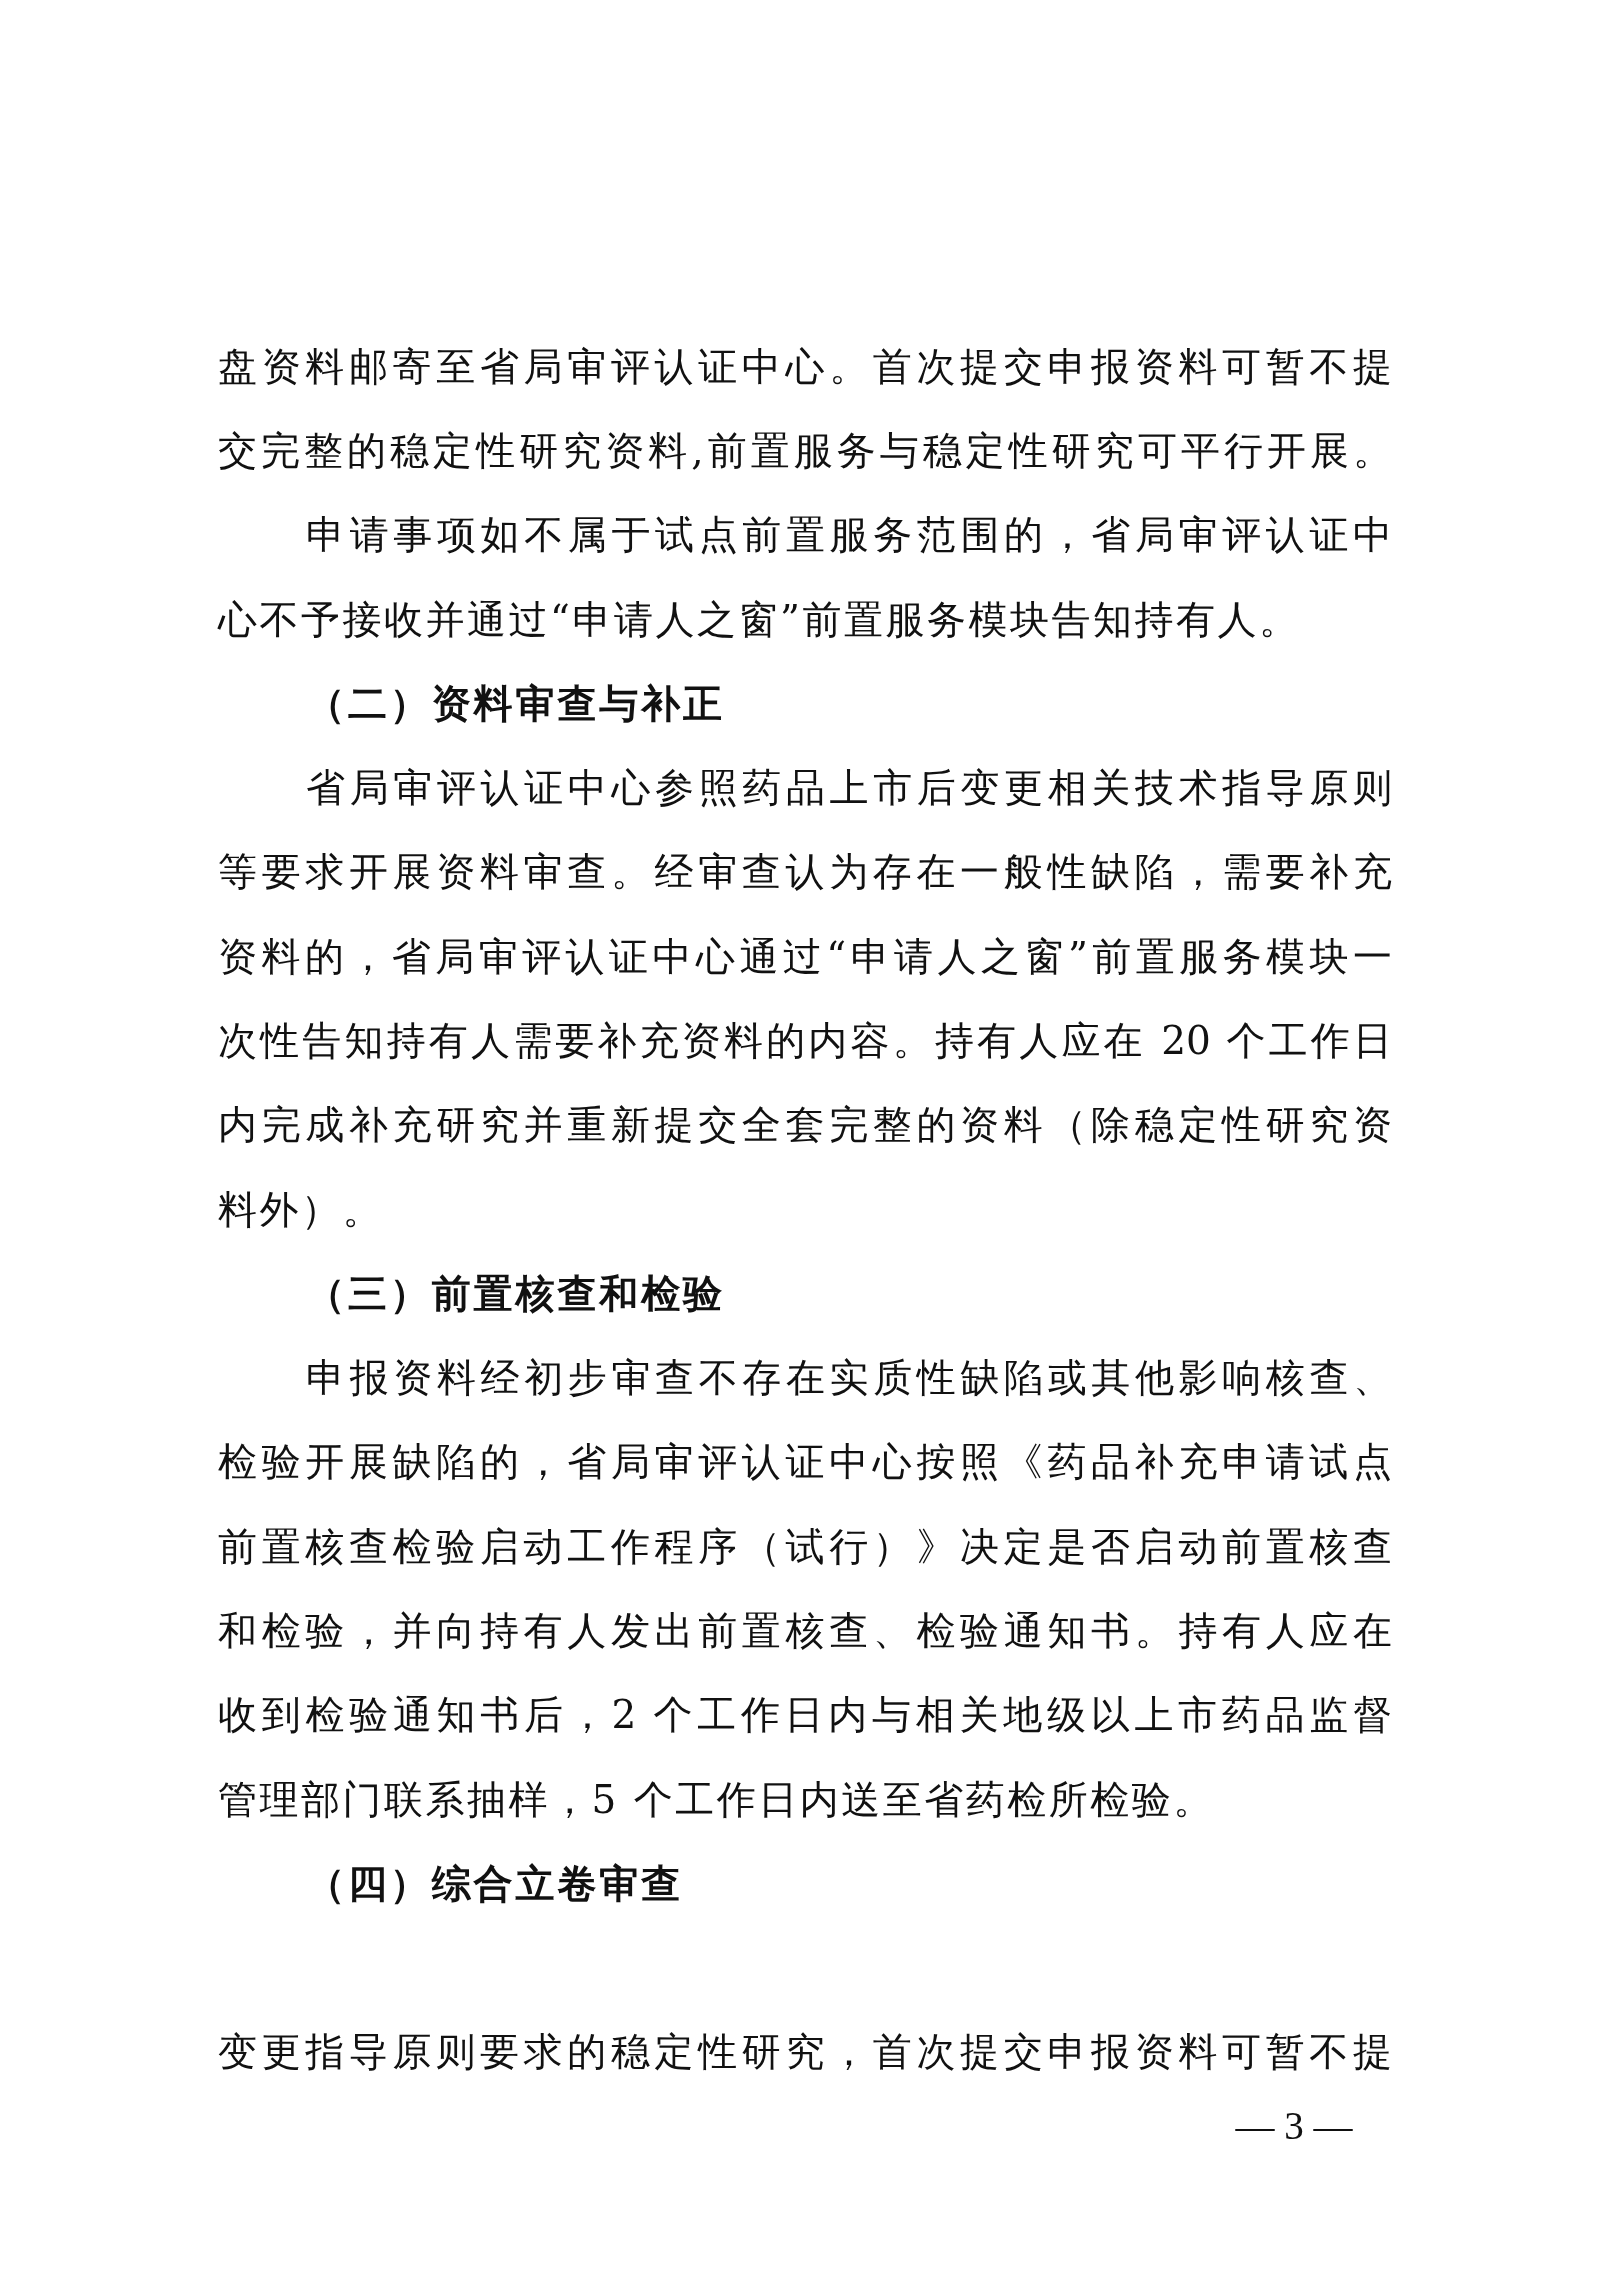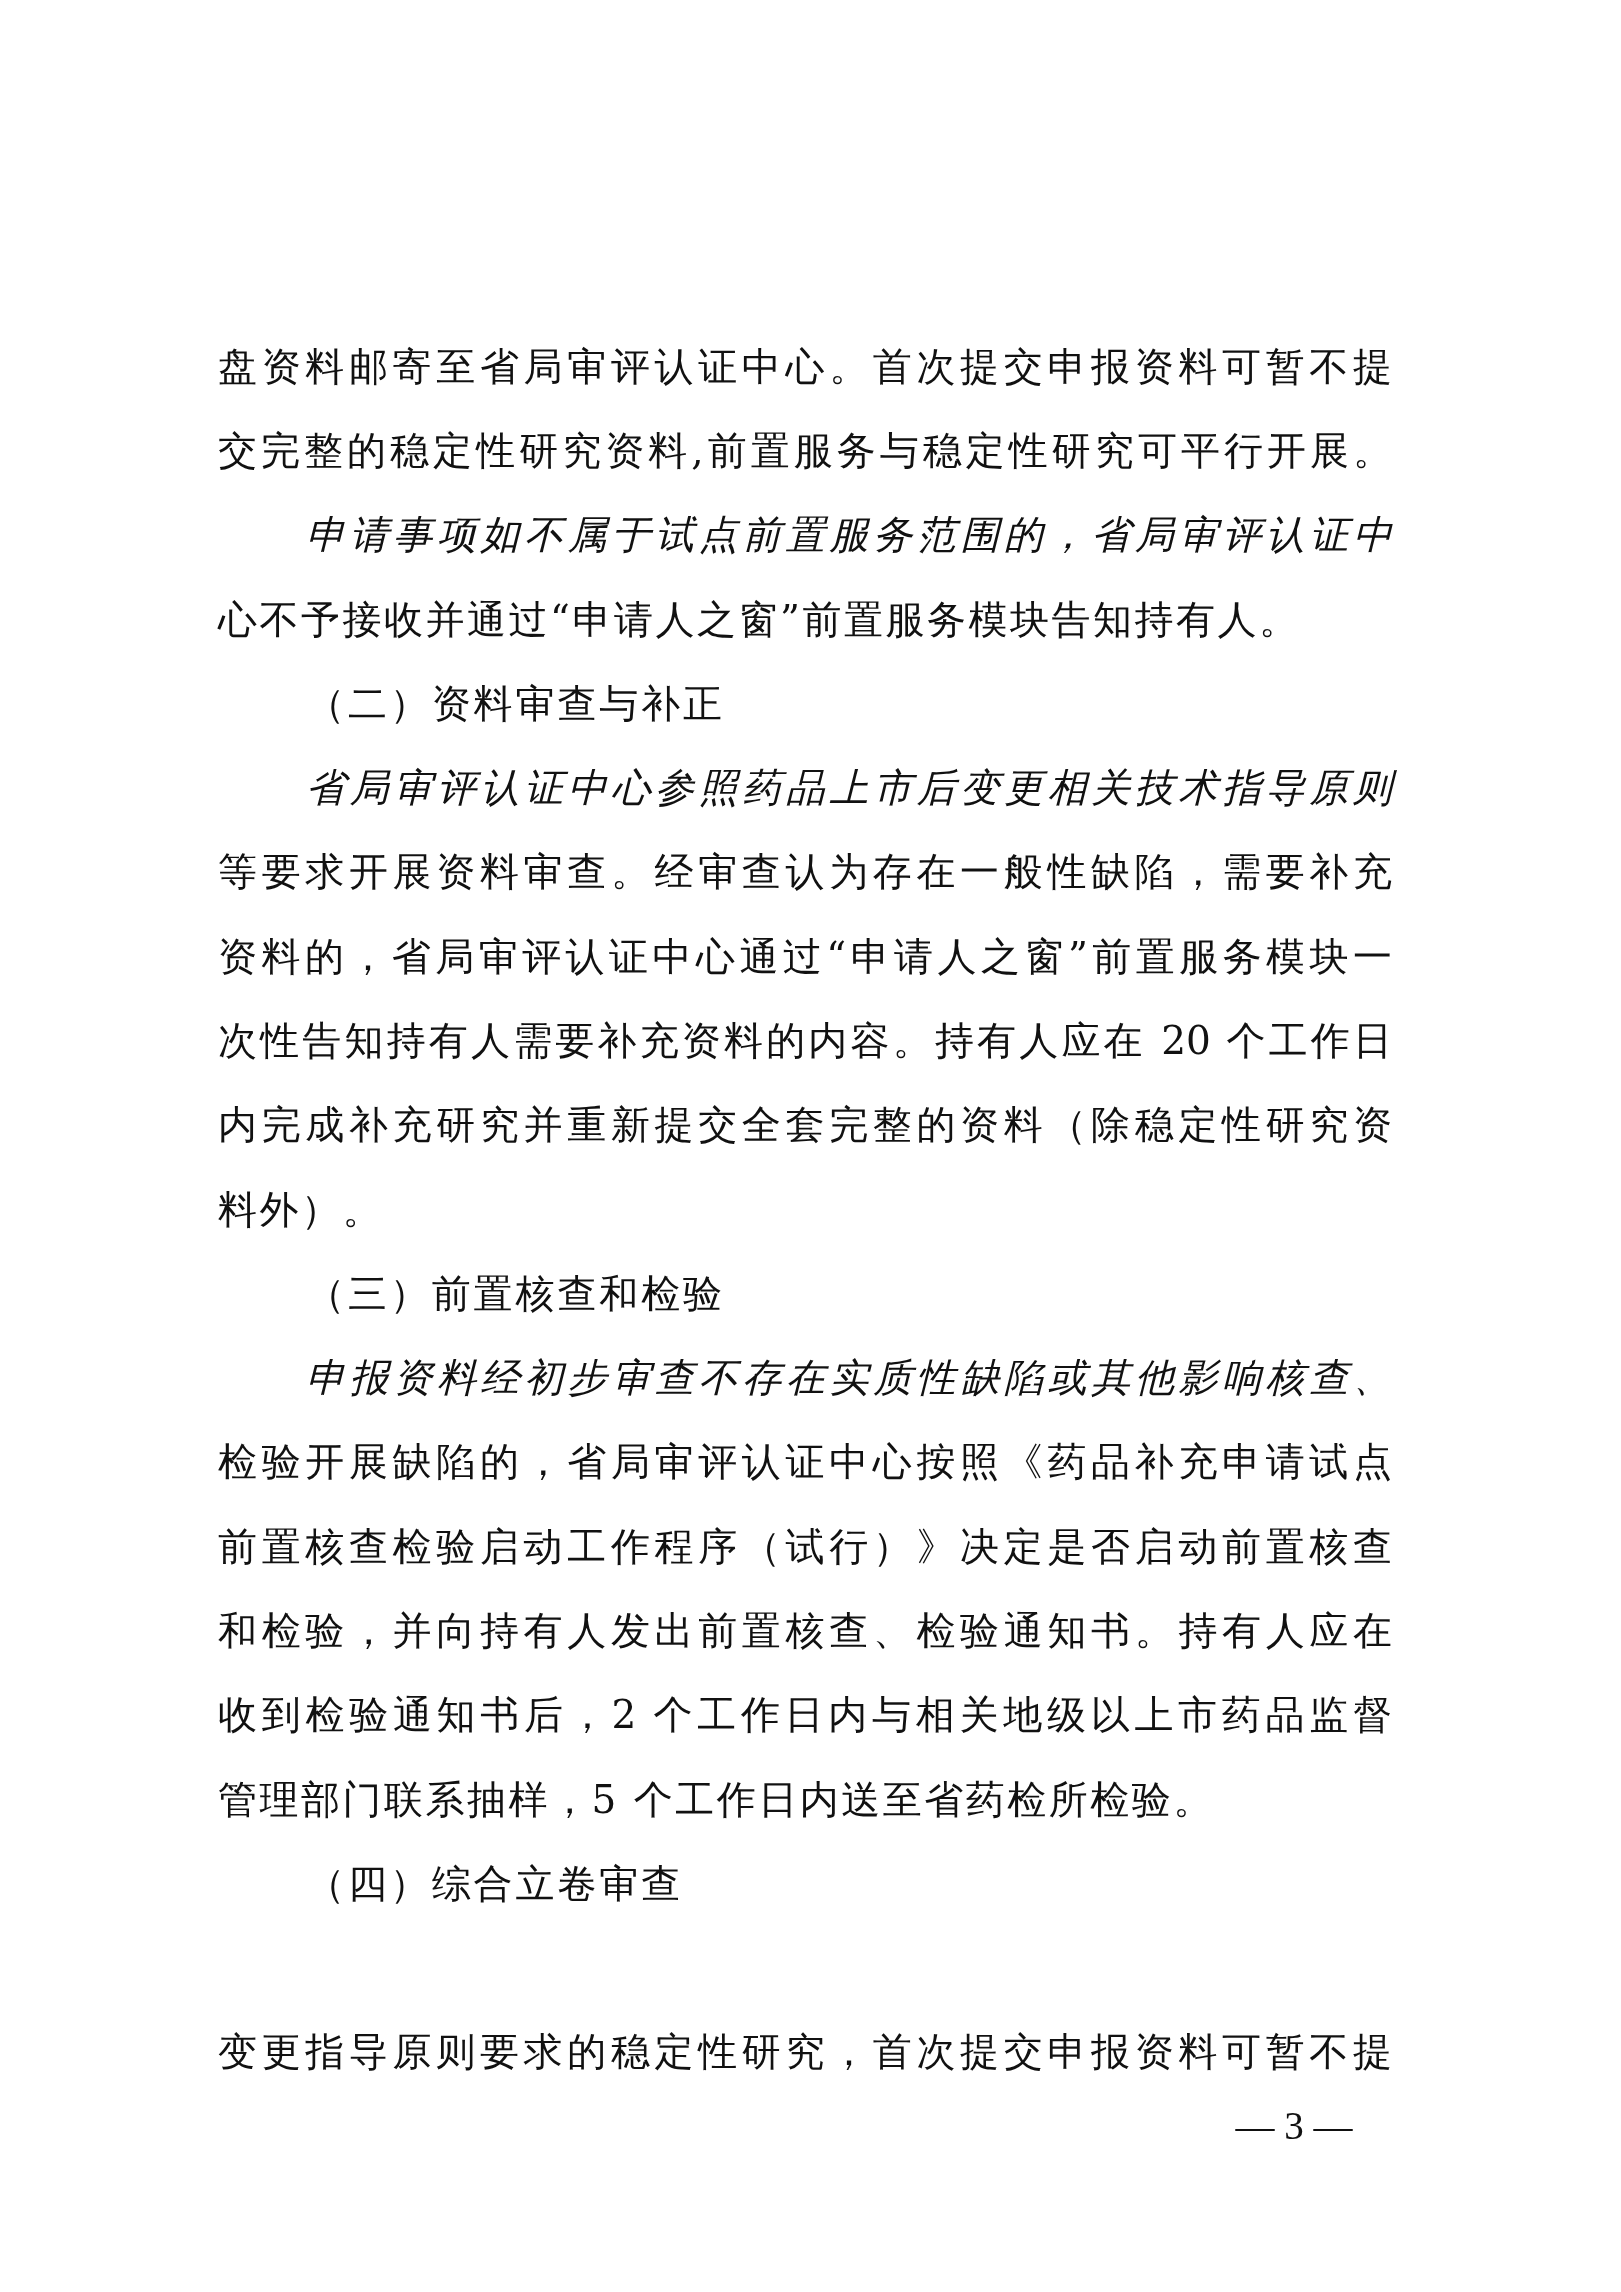--- a/index.html
+++ b/index.html
@@ -31,33 +31,33 @@
     font-size: 39px;
     line-height: 47px;
     white-space: nowrap;
     text-align: justify;
     text-align-last: justify;
     text-justify: inter-character;
   }
   .line.indent {
     left: 306px;
     width: 1086px;
-    font-style: italic;
   }
   .line.last {
     text-align: center;
     text-align-last: left;
     letter-spacing: 2.5px;
   }
   .line.heading {
     left: 306px;
     width: auto;
     text-align: center;
     text-align-last: left;
     letter-spacing: 2.9px;
+    font-weight: bold;
   }
   .page-number {
     position: absolute;
     left: 1223px;
     top: 2074px;
     width: 142px;
     height: 47px;
     font-size: 39px;
     line-height: 47px;
     text-align: center;

